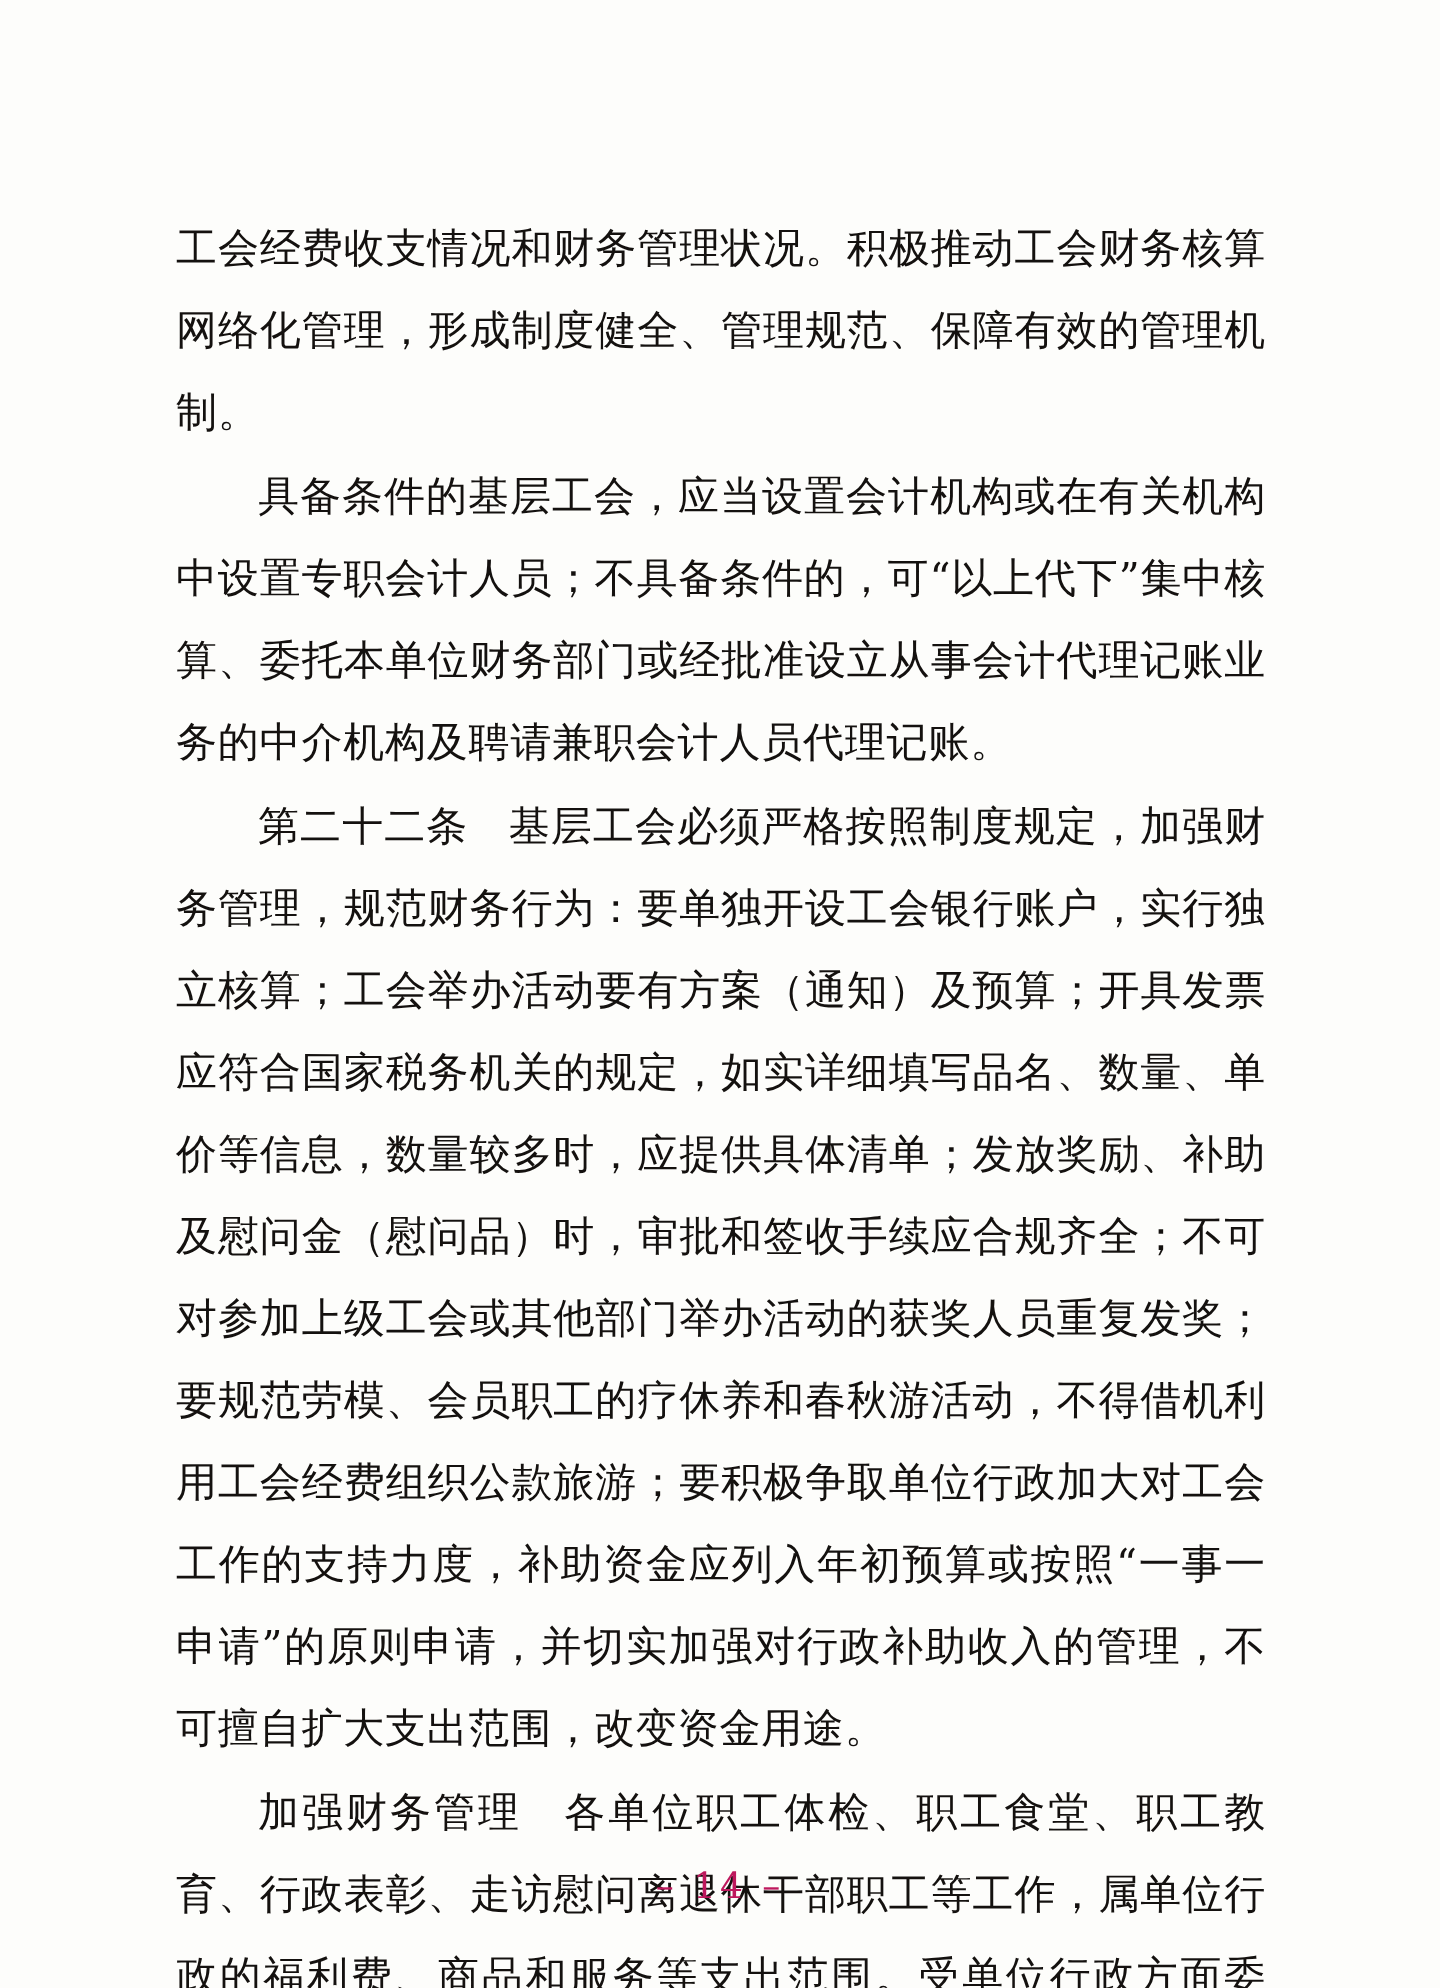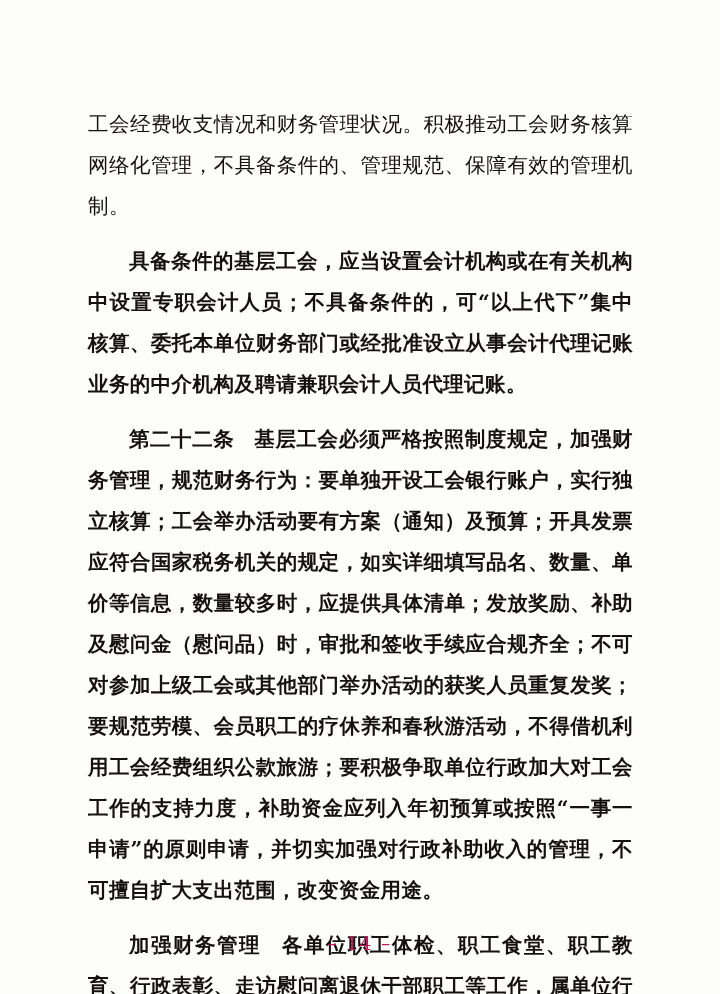--- a/index.html
+++ b/index.html
@@ -30,22 +30,21 @@
   .para {
     font-size: 20.5px;
     line-height: 41px;
     letter-spacing: 0.4px;
     text-align: justify;
     text-justify: inter-ideograph;
     margin: 0 0 0 0;
     color: #14110f;
   }
   .para + .para {
-    margin-top: 14px;
-    font-weight: bold;
+    margin-top: 1px;
   }
   .indent {
     text-indent: 41px;
   }
   .article-head {
     letter-spacing: 0.4px;
   }
   .gap {
     display: inline-block;
     width: 20px;
@@ -63,21 +62,21 @@
   .pagenum {
     letter-spacing: 2px;
   }
 </style>
 </head>
 <body>
 
 <div class="page">
   <div class="content">
 
-    <p class="para">工会经费收支情况和财务管理状况。积极推动工会财务核算网络化管理，不具备条件的、管理规范、保障有效的管理机制。</p>
+    <p class="para">工会经费收支情况和财务管理状况。积极推动工会财务核算网络化管理，形成制度健全、管理规范、保障有效的管理机制。</p>
 
     <p class="para indent">具备条件的基层工会，应当设置会计机构或在有关机构中设置专职会计人员；不具备条件的，可“以上代下”集中核算、委托本单位财务部门或经批准设立从事会计代理记账业务的中介机构及聘请兼职会计人员代理记账。</p>
 
     <p class="para indent"><span class="article-head">第二十二条</span><span class="gap"></span><span>基层工会必须严格按照制度规定，加强财务管理，规范财务行为：要单独开设工会银行账户，实行独立核算；工会举办活动要有方案（通知）及预算；开具发票应符合国家税务机关的规定，如实详细填写品名、数量、单价等信息，数量较多时，应提供具体清单；发放奖励、补助及慰问金（慰问品）时，审批和签收手续应合规齐全；不可对参加上级工会或其他部门举办活动的获奖人员重复发奖；要规范劳模、会员职工的疗休养和春秋游活动，不得借机利用工会经费组织公款旅游；要积极争取单位行政加大对工会工作的支持力度，补助资金应列入年初预算或按照“一事一申请”的原则申请，并切实加强对行政补助收入的管理，不可擅自扩大支出范围，改变资金用途。</span></p>
 
     <p class="para indent"><span class="article-head">加强财务管理</span><span class="gap"></span><span>各单位职工体检、职工食堂、职工教育、行政表彰、走访慰问离退休干部职工等工作，属单位行政的福利费、商品和服务等支出范围。受单位行政方面委托，基层工会可协助或承办上述工作，但经费须由单位行政负担，行政在拨付资金时，要详细注明资金用途。走访慰问离退休干部职工等活动，要参照中共海南省委老干部局、海南省财政国库支付局《关于开展走访</span></p>
 
   </div>
 
   <div class="footer">

